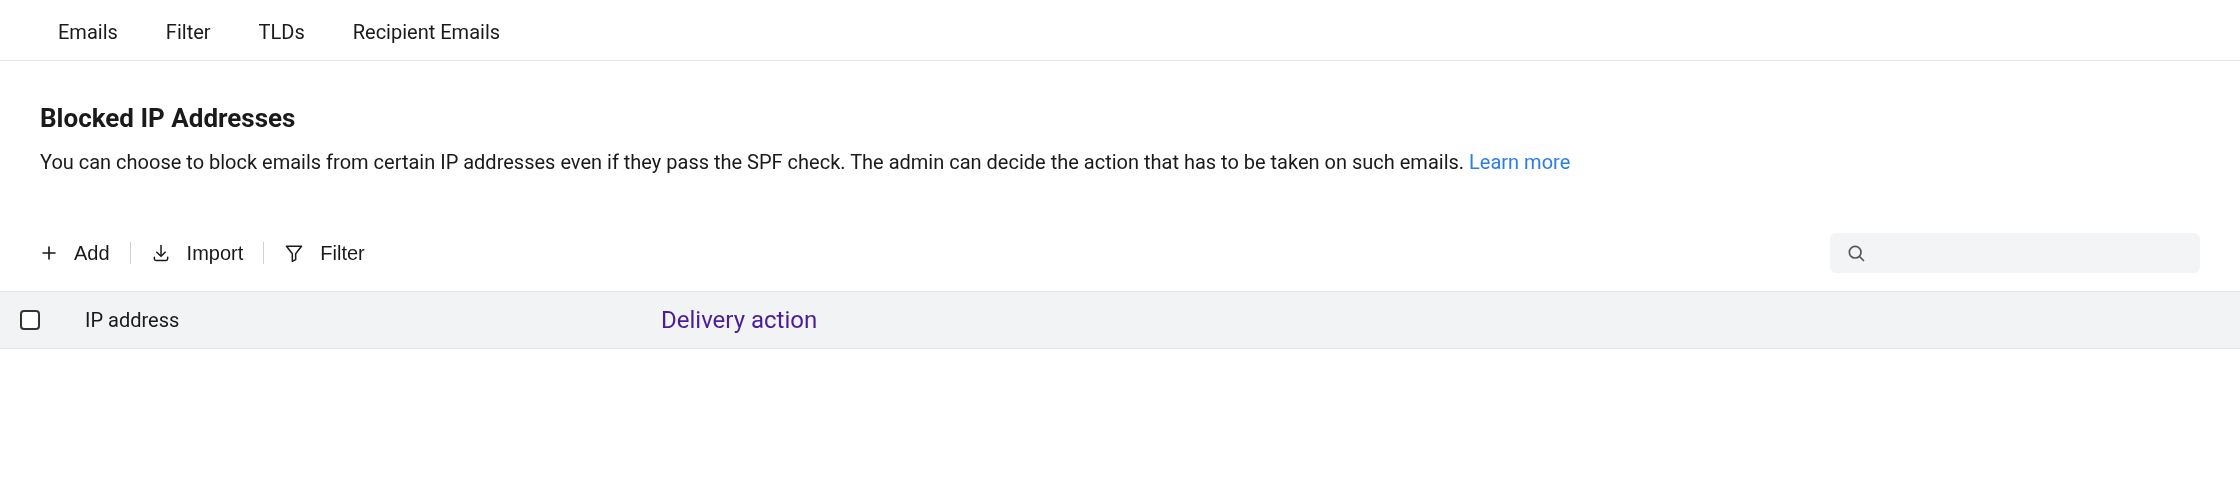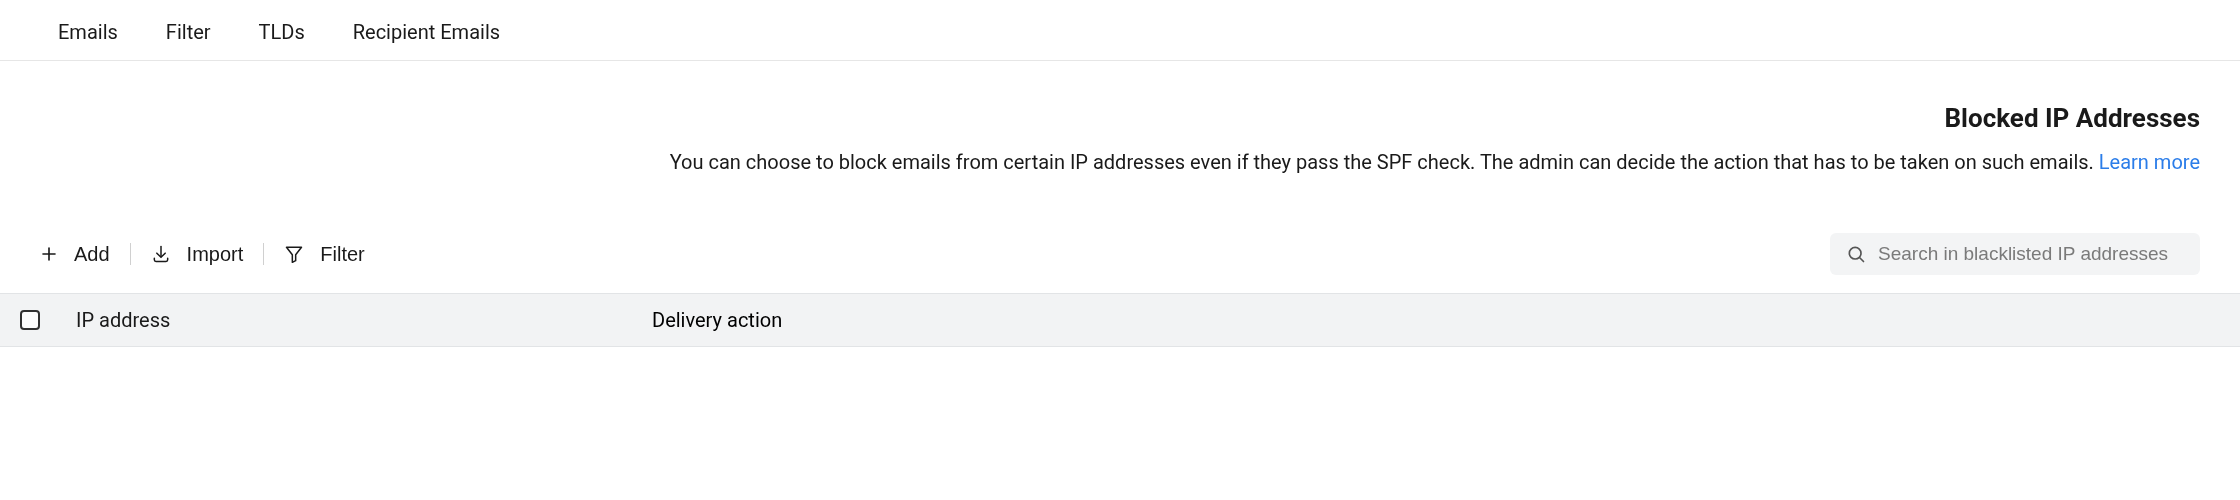--- a/index.html
+++ b/index.html
@@ -21,22 +21,21 @@
       color: #1a1a1a;
       cursor: pointer;
       padding: 6px 10px;
     }
     .tab.active {
       border: 3px solid #0a4f8f;
       font-weight: 400;
       padding: 4px 8px;
     }
     .content {
-      padding: 42px 40px 0 40px;
-      text-align: right;
+      padding: 42px 60px 0 40px;
     }
     .page-title {
       font-size: 26px;
       font-weight: 700;
       color: #1a1a1a;
       margin-bottom: 14px;
     }
     .page-desc {
       font-size: 20px;
       color: #1a1a1a;
@@ -103,28 +102,28 @@
     .checkbox {
       width: 20px;
       height: 20px;
       border: 2px solid #333;
       border-radius: 4px;
       background: #fff;
       cursor: pointer;
       flex-shrink: 0;
     }
     .col-ip {
-      margin-left: 0;
+      margin-left: 9px;
       min-width: 540px;
       font-size: 20px;
       color: #1a1a1a;
     }
     .col-action {
-      font-size: 20px;
-      color: #000000;
+      font-size: 24px;
+      color: #4c1d95;
     }
     svg { display: block; }
   </style>
 </head>
 <body>
 
 <div class="tabs-row">
   <div class="tab">Emails</div>
   <div class="tab">Filter</div>
   <div class="tab">TLDs</div>
@@ -172,21 +171,20 @@
       <span>Filter</span>
     </button>
   </div>
   <div class="search-wrap">
     <span>
       <svg width="20" height="20" viewBox="0 0 24 24" fill="none" stroke="#555" stroke-width="2" stroke-linecap="round">
           <circle cx="11" cy="11" r="7"></circle>
           <line x1="21" y1="21" x2="16.5" y2="16.5"></line>
         </svg>
     </span>
-    <input class="search-input" type="text" placeholder="Search in blacklisted IP addresses" style="">
   </div>
 </div>
 
 <div class="table-header">
   <div class="checkbox"></div>
   <div class="col-ip">IP address</div>
   <div class="col-action">Delivery action</div>
 </div>
 
 </body></html>

